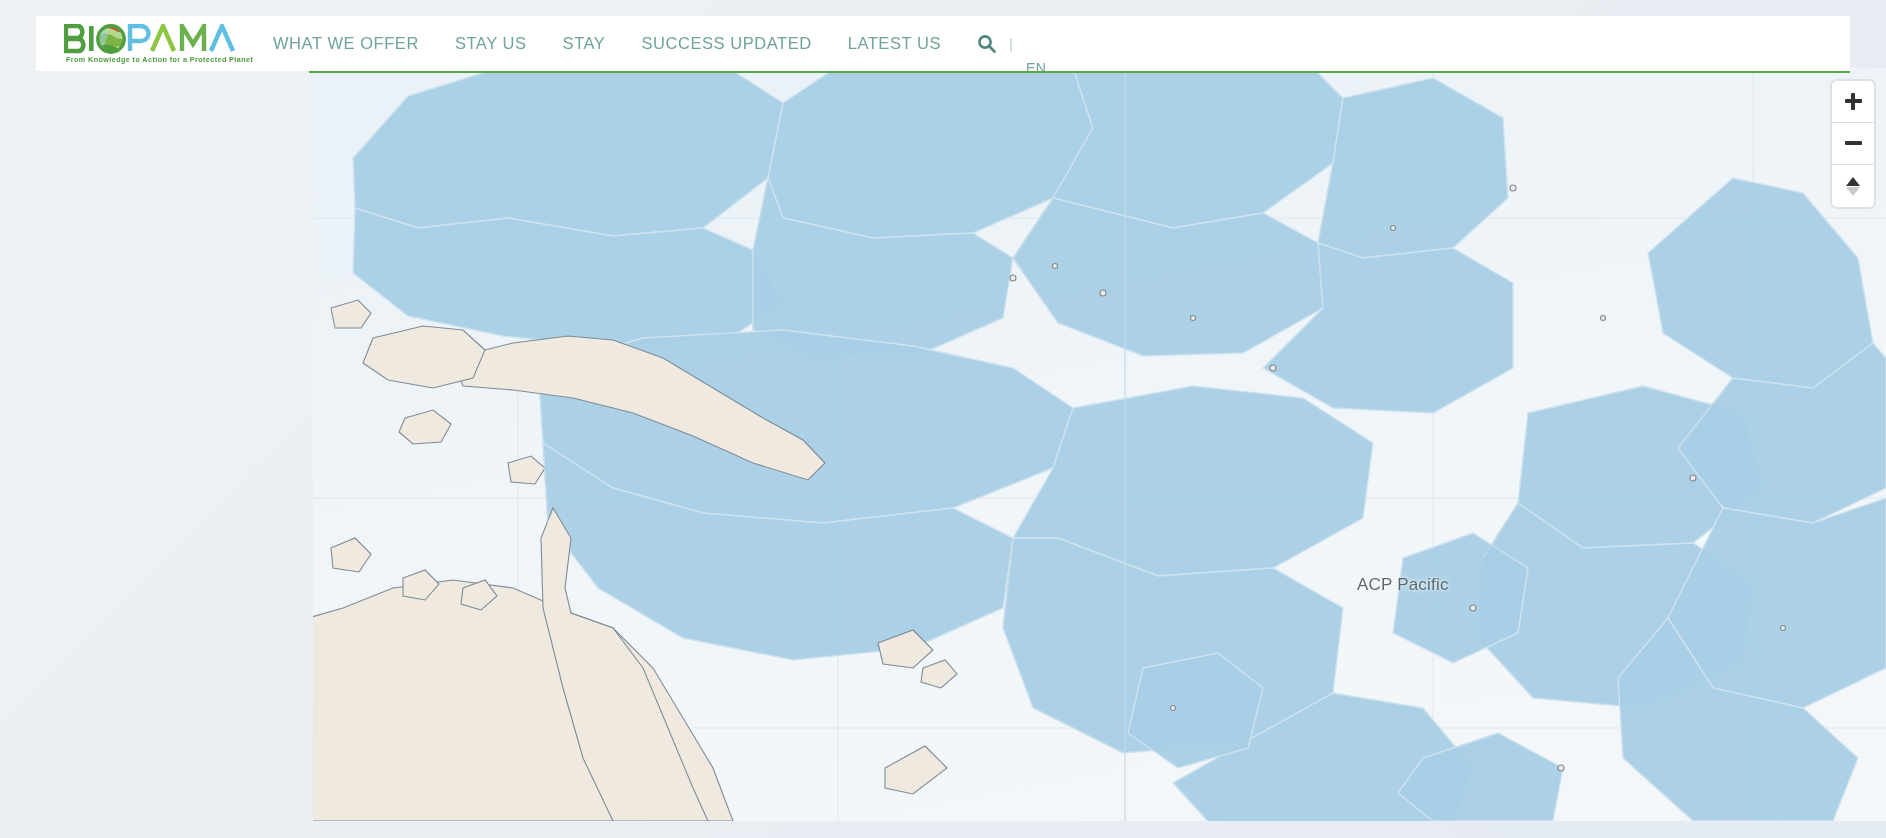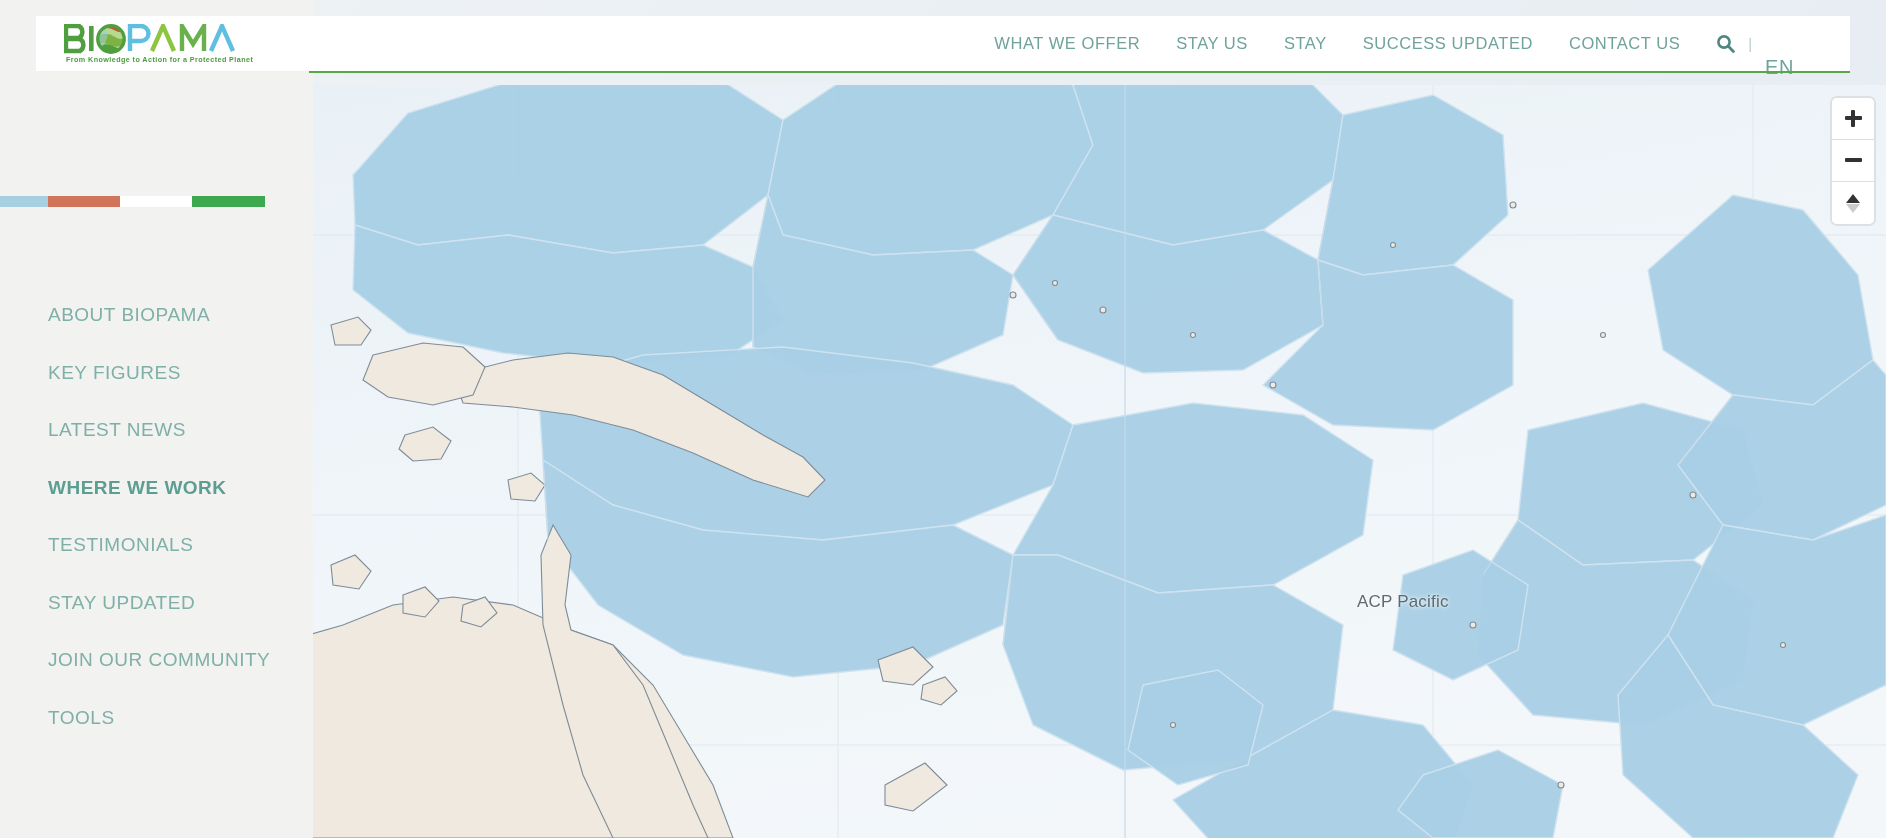--- a/index.html
+++ b/index.html
@@ -16,21 +16,21 @@
     position: relative;
     width: 1886px;
     height: 838px;
     background: linear-gradient(135deg, #eef2f5 0%, #e4ebf1 100%);
   }
 
   
   #map-canvas {
     position: absolute;
     left: 313px;
-    top: 85px;
+    top: 68px;
     width: 1573px;
     height: 753px;
     overflow: hidden;
     background: #eef4f8;
   }
   #map-svg { display: block; width: 100%; height: 100%; }
 
   .map-label {
     position: absolute;
     left: 1044px;
@@ -127,41 +127,40 @@
     margin-top: 1px;
     padding-left: 2px;
     white-space: nowrap;
   }
 
   
   #main-nav {
     flex: 1;
     display: flex;
     align-items: center;
-    justify-content: flex-end;
     gap: 36px;
     padding-right: 56px;
   }
   .nav-link {
     font-size: 16.5px;
     color: #6fa39b;
     letter-spacing: .55px;
     text-decoration: none;
     white-space: nowrap;
     cursor: pointer;
   }
   #nav-utils { display: flex; align-items: center; gap: 13px; }
   #search-icon-btn {
     display: flex; align-items: center; justify-content: center;
     background: none; border: none; cursor: pointer; padding: 0;
     color: #5f9189;
   }
   .nav-sep { color: #b8cfca; font-size: 15px; }
   #lang-link {
-    font-size: 20px; color: #6fa39b; letter-spacing: .55px;
+    font-size: 14px; color: #6fa39b; letter-spacing: .55px;
     text-decoration: none; cursor: pointer; margin-top: 48px;
   }
 
   
   #sidebar {
     position: absolute;
     left: 0; top: 0;
     width: 313px;
     height: 838px;
     background: #f2f2f0;
@@ -350,39 +349,20 @@
       </button>
       <button class="ctrl-btn" aria-label="Reset bearing to north">
         <span class="compass-glyph">
           <span class="up"></span>
             <span class="down"></span>
         </span>
       </button>
     </div>
   </div>
 
-  <aside id="sidebar">
-    <div id="color-bar">
-      <span class="color-seg" style="width:48px;background:#a6cfe2"></span>
-      <span class="color-seg" style="width:72px;background:#d1755a"></span>
-      <span class="color-seg" style="width:72px;background:#ffffff"></span>
-      <span class="color-seg" style="width:73px;background:#3da84f"></span>
-    </div>
-
-    <nav id="side-nav">
-      <a class="side-link">ABOUT BIOPAMA</a>
-      <a class="side-link">KEY FIGURES</a>
-      <a class="side-link">LATEST NEWS</a>
-      <a class="side-link active">WHERE WE WORK</a>
-      <a class="side-link">TESTIMONIALS</a>
-      <a class="side-link">STAY UPDATED</a>
-      <a class="side-link">JOIN OUR COMMUNITY</a>
-      <a class="side-link">TOOLS</a>
-    </nav>
-  </aside>
 
   <header id="header">
 
     <a id="logo-block">
       <svg id="logo-wordmark" width="172" height="30" viewBox="0 0 172 30">
         <defs>
           <clipPath id="clipO">
               <circle cx="47" cy="15" r="13.5"></circle>
             </clipPath>
         </defs>
@@ -410,21 +390,21 @@
         <path d="M147 27 L158 2 L169 27" fill="none" stroke="#5fbfe0" stroke-width="4.4"></path>
       </svg>
       <span id="logo-tagline">From Knowledge to Action for a Protected Planet</span>
     </a>
 
     <nav id="main-nav">
       <a class="nav-link">WHAT WE OFFER</a>
       <a class="nav-link">STAY US</a>
       <a class="nav-link">STAY</a>
       <a class="nav-link">SUCCESS UPDATED</a>
-      <a class="nav-link">CONTACT US</a>
+      <a class="nav-link">LATEST US</a>
 
       <span id="nav-utils">
         <button id="search-icon-btn" aria-label="Search">
           <svg width="19" height="19" viewBox="0 0 19 19">
             <circle cx="8" cy="8" r="5.6" fill="none" stroke="#4f8780" stroke-width="2.6"></circle>
             <line x1="12.1" y1="12.1" x2="17.4" y2="17.4" stroke="#4f8780" stroke-width="2.8" stroke-linecap="round"></line>
           </svg>
         </button>
         <span class="nav-sep">|</span>
         <a id="lang-link">EN</a>

